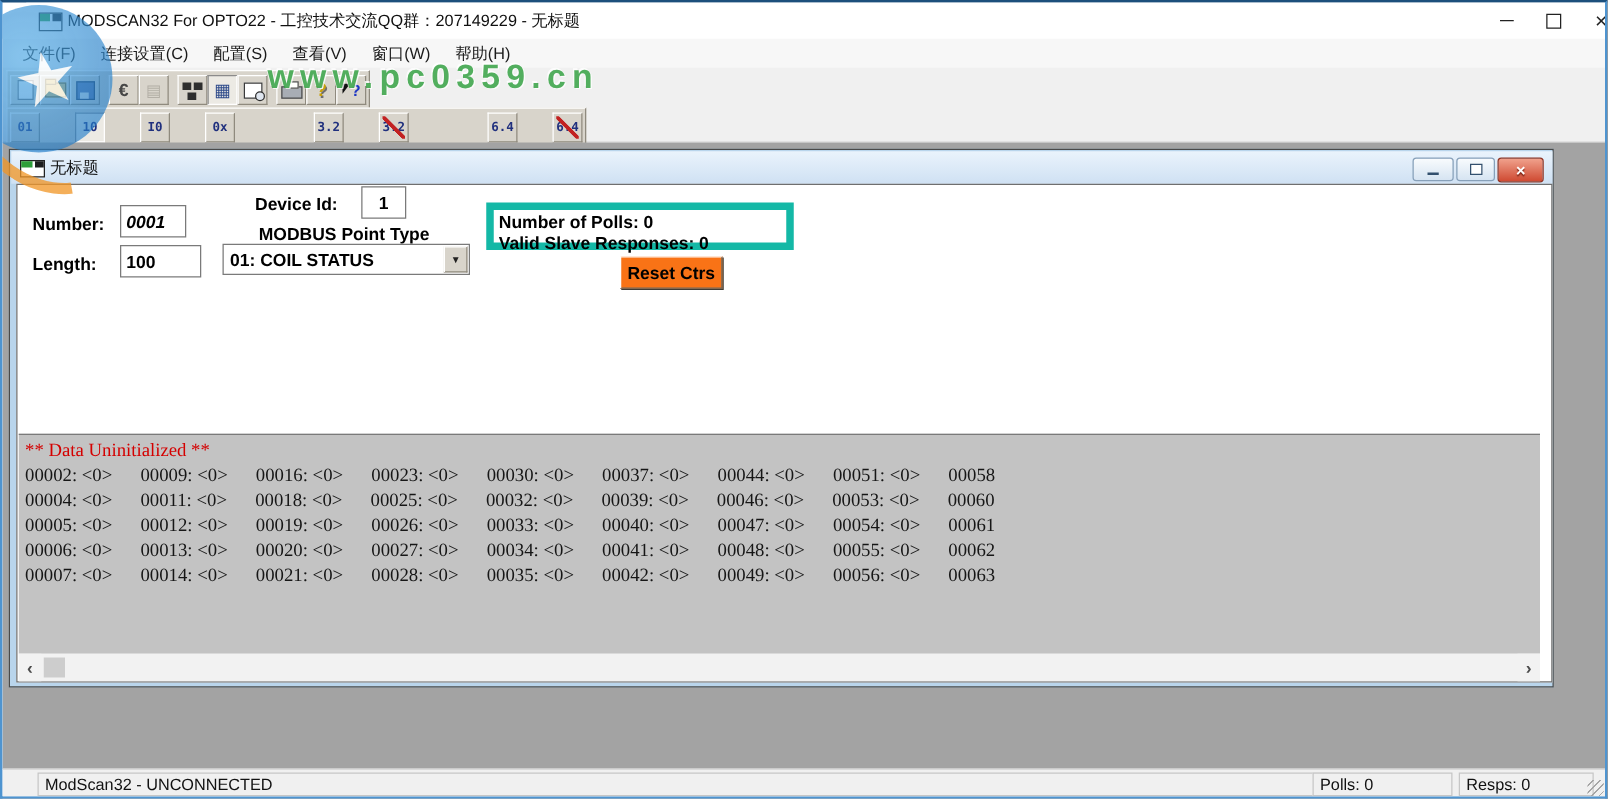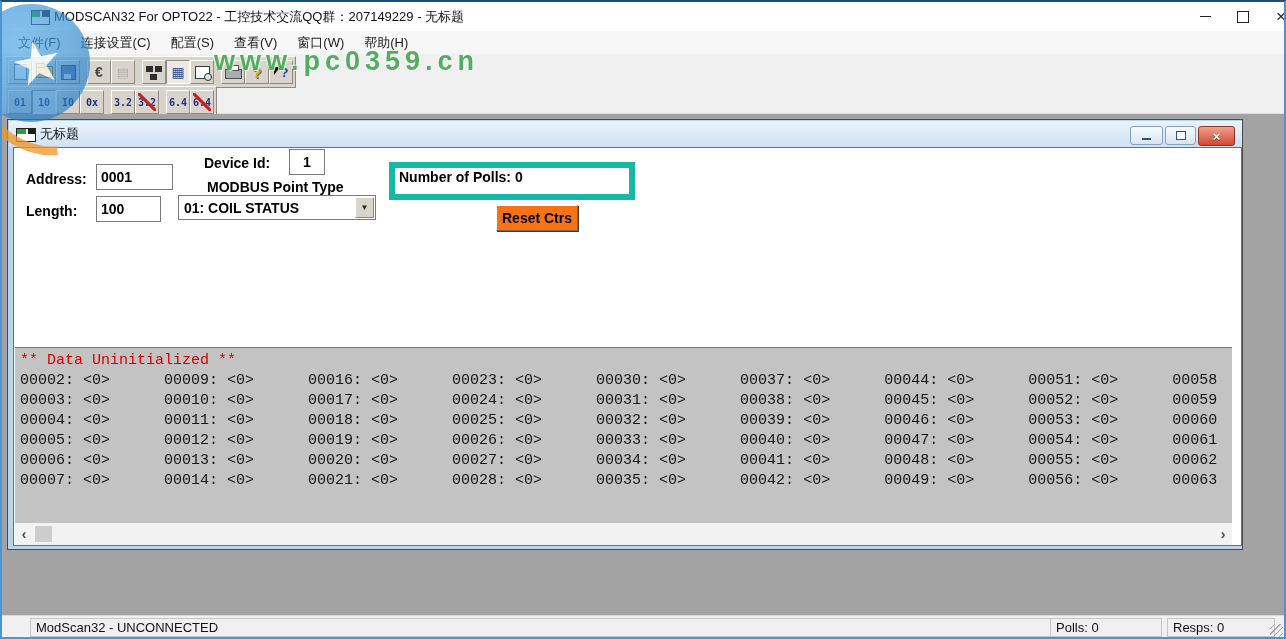--- a/index.html
+++ b/index.html
@@ -19,21 +19,21 @@
   #btn-min .bar{width:11px;border-top:1px solid #222;}
   #btn-max .box{width:10px;height:10px;border:1px solid #222;}
   #btn-close{font-size:17px;font-weight:300;}
   
   #menubar{left:0;top:29px;width:100%;height:23px;background:#f7f7f7;display:flex;align-items:center;padding-left:6px;box-sizing:border-box;}
   .menu-item{padding:0 10px;font-size:13px;color:#1a1a1a;line-height:22px;white-space:nowrap;}
   
   #toolbar-zone{left:0;top:52px;width:100%;height:60px;background:#f0f0f0;border-bottom:1px solid #dcdcdc;box-sizing:border-box;}
   .tbar-box{position:absolute;background:#d8d4cb;border:1px solid;border-color:#fff #8f8a7e #8f8a7e #fff;display:flex;align-items:center;padding:1px 2px;}
   #tbar1{left:3px;top:2px;height:28px;}
-  #tbar2{left:3px;top:32px;height:28px;}
+  #tbar2{left:3px;top:32px;height:28px;gap:28px;}
   .tbtn{width:24px;height:24px;background:#d8d4cb;border:1px solid;border-color:#fff #8f8a7e #8f8a7e #fff;
         display:flex;align-items:center;justify-content:center;position:relative;box-sizing:border-box;flex:0 0 auto;}
   .tbtn.pressed{border-color:#8b8b8b #fff #fff #8b8b8b;background:#eceae4;}
   .gap{width:7px;flex:0 0 auto;}
   
   .ic-page{width:11px;height:14px;background:#fff;border:1px solid #6b6b6b;}
   .ic-folder{width:15px;height:10px;background:#efc45e;border:1px solid #7c601c;position:relative;}
   .ic-folder::before{content:"";position:absolute;left:-1px;top:-4px;width:7px;height:3px;background:#efc45e;border:1px solid #7c601c;}
   .ic-floppy{width:13px;height:13px;background:#5c6da0;border:1px solid #22304f;position:relative;}
   .ic-floppy::after{content:"";position:absolute;left:2px;bottom:0;width:7px;height:5px;background:#e8e8e8;}
@@ -78,21 +78,21 @@
   #combo-arrow{width:19px;height:21px;margin-right:1px;background:#d8d4cb;border:1px solid;border-color:#fff #8f8a7e #8f8a7e #fff;
           display:flex;align-items:center;justify-content:center;font-size:8px;color:#222;box-sizing:border-box;}
   #stats-box{left:375px;top:14px;width:246px;height:38px;border:6px solid #14b8a6;box-sizing:border-box;padding:1px 4px;}
   #stats-box div{font-size:14px;font-weight:bold;line-height:17px;white-space:nowrap;}
   #reset-btn{left:482px;top:57px;width:82px;height:26px;background:#f97316;border:1px solid;border-color:#fff #6f6a60 #6f6a60 #fff;
           box-shadow:1px 1px 0 #403c34;display:flex;align-items:center;justify-content:center;
           font-size:14px;font-weight:bold;box-sizing:border-box;}
   
   #data-area{left:1px;top:199px;width:1217px;height:176px;background:#c3c3c3;border-top:1px solid #7a7a7a;
           overflow:hidden;box-sizing:border-box;padding:3px 0 0 5px;}
-  .dline{font-family:Liberation Mono, monospace;font-size:15px;line-height:20px;white-space:pre;color:#161616;}
+  .dline{font-family:Liberation Serif, serif;font-size:15px;line-height:20px;white-space:pre;color:#161616;}
   .dline.red{color:#d40000;}
   
   #hscroll{left:1px;top:375px;width:1217px;height:22px;background:#f2f2f2;}
   .sb-arrow{top:0;width:18px;height:22px;display:flex;align-items:center;justify-content:center;
           color:#4c4c4c;font-size:14px;font-weight:bold;background:#f2f2f2;}
   #sb-left{left:0;} #sb-right{right:0;}
   #sb-thumb{left:20px;top:3px;width:17px;height:16px;background:#cdcdcd;}
   
   #statusbar{left:0;top:613px;width:100%;height:24px;background:#f0f0f0;border-top:1px solid #dadada;box-sizing:border-box;}
   .spanel{top:2px;height:19px;border:1px solid #c6c6c6;background:#f0f0f0;font-size:13px;color:#111;
@@ -231,45 +231,45 @@
         <div id="cbtn-restore" class="abs cbtn">
             <span class="box"></span>
           </div>
         <div id="cbtn-close" class="abs cbtn">
             <span class="x">×</span>
           </div>
       </div>
 
       <div id="child-content" class="abs">
 
-        <div class="abs flabel" style="left:12px;top:23px;">Address:</div>
-        <input class="finput" style="left: 82px; top: 16px; width: 77px; height: 26px;" value="0001">
+        <div class="abs flabel" style="left:12px;top:23px;">Number:</div>
+        <input class="finput" style="left: 82px; top: 16px; width: 53px; height: 26px; font-style: italic;" value="0001">
         <div class="abs flabel" style="left:12px;top:55px;">Length:</div>
         <input class="finput" style="left: 82px; top: 48px; width: 65px; height: 26px;" value="100">
 
         <div class="abs flabel" style="left:190px;top:7px;">Device Id:</div>
         <input class="finput" style="left: 275px; top: 1px; width: 36px; height: 26px; text-align: center;" value="1">
         <div class="abs flabel" style="left:193px;top:31px;">MODBUS Point Type</div>
 
         <div id="combo" class="abs">
           <span id="combo-text">01: COIL STATUS</span>
           <span id="combo-arrow">
               <span>▼</span>
             </span>
         </div>
 
         <div id="stats-box" class="abs">
           <div>Number of Polls: 0</div>
+          <div>Valid Slave Responses: 0</div>
         </div>
         <div id="reset-btn" class="abs">Reset Ctrs</div>
 
         <div id="data-area" class="abs">
           <div class="dline red">** Data Uninitialized **</div>
           <div class="dline">00002: &lt;0&gt;      00009: &lt;0&gt;      00016: &lt;0&gt;      00023: &lt;0&gt;      00030: &lt;0&gt;      00037: &lt;0&gt;      00044: &lt;0&gt;      00051: &lt;0&gt;      00058</div>
-          <div class="dline">00003: &lt;0&gt;      00010: &lt;0&gt;      00017: &lt;0&gt;      00024: &lt;0&gt;      00031: &lt;0&gt;      00038: &lt;0&gt;      00045: &lt;0&gt;      00052: &lt;0&gt;      00059</div>
           <div class="dline">00004: &lt;0&gt;      00011: &lt;0&gt;      00018: &lt;0&gt;      00025: &lt;0&gt;      00032: &lt;0&gt;      00039: &lt;0&gt;      00046: &lt;0&gt;      00053: &lt;0&gt;      00060</div>
           <div class="dline">00005: &lt;0&gt;      00012: &lt;0&gt;      00019: &lt;0&gt;      00026: &lt;0&gt;      00033: &lt;0&gt;      00040: &lt;0&gt;      00047: &lt;0&gt;      00054: &lt;0&gt;      00061</div>
           <div class="dline">00006: &lt;0&gt;      00013: &lt;0&gt;      00020: &lt;0&gt;      00027: &lt;0&gt;      00034: &lt;0&gt;      00041: &lt;0&gt;      00048: &lt;0&gt;      00055: &lt;0&gt;      00062</div>
           <div class="dline">00007: &lt;0&gt;      00014: &lt;0&gt;      00021: &lt;0&gt;      00028: &lt;0&gt;      00035: &lt;0&gt;      00042: &lt;0&gt;      00049: &lt;0&gt;      00056: &lt;0&gt;      00063</div>
         </div>
 
         <div id="hscroll" class="abs">
           <div id="sb-left" class="abs sb-arrow">
               <span>‹</span>
             </div>

